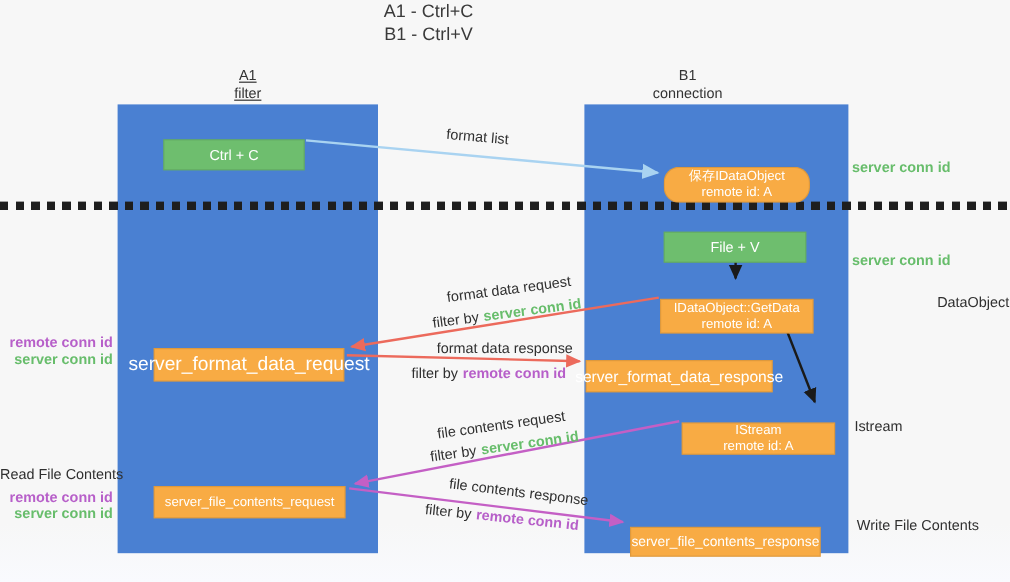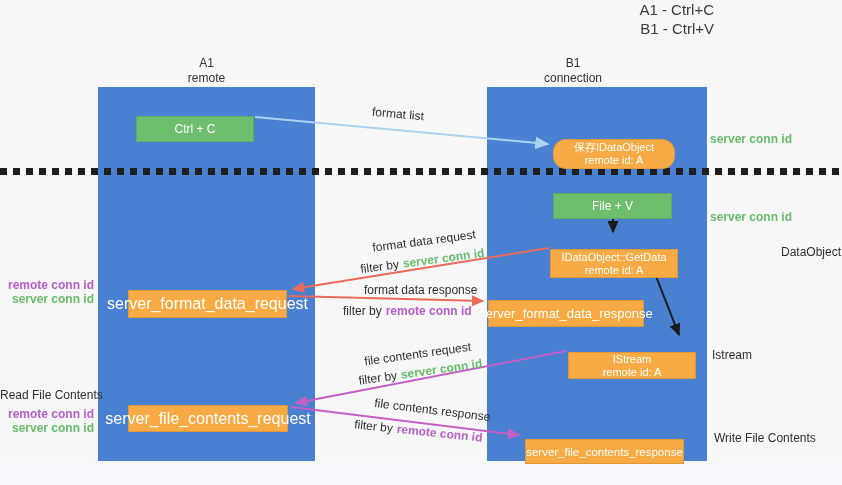--- a/index.html
+++ b/index.html
@@ -2,21 +2,21 @@
 <html><head>
 <meta charset="utf-8">
 <style>
   html,body{margin:0;padding:0;}
   .canvas{
     position:relative;width:842px;height:485px;overflow:hidden;
     background:linear-gradient(#f7f7f7 90%,#f9fafe 100%);
     font-family:"Liberation Sans",sans-serif;color:#2f2f2f;
   }
   .abs{position:absolute;}
-  .title{width:714px;text-align:right;font-size:15px;line-height:19px;color:#3a3a3a;}
+  .title{width:714px;text-align:center;font-size:15px;line-height:19px;color:#3a3a3a;}
   .lane-header{text-align:center;font-size:12px;line-height:15px;color:#333;}
   .lane{background:#4a80d2;}
   .dotline{height:7px;background:repeating-linear-gradient(90deg,#1e1e1e 0 7px,transparent 7px 13px);}
   .box{display:flex;flex-direction:column;align-items:center;justify-content:center;
        color:#fff;text-align:center;border:1px solid rgba(0,0,0,0.10);box-sizing:border-box;margin-top:12px;}
   .green-box{background:#6ebe6e;}
   .orange-box{background:#f8ab44;}
   .box .l1{font-size:12px;line-height:14px;white-space:nowrap;}
   .box .l2{font-size:11px;line-height:13px;white-space:nowrap;}
   .lbl{font-size:12px;line-height:14px;white-space:nowrap;color:#2f2f2f;}
@@ -29,23 +29,23 @@
 </head>
 <body>
 
 <div class="canvas">
 
   <div class="abs title" style="left:0;top:9;">
     <div>A1 - Ctrl+C</div>
     <div>B1 - Ctrl+V</div>
   </div>
 
-  <div class="abs lane-header" style="left:98px;top:56px;width:217px;">
+  <div class="abs lane-header" style="left:98px;top:56px;width:217px;text-decoration:underline;">
     <div>A1</div>
-    <div>remote</div>
+    <div>filter</div>
   </div>
   <div class="abs lane-header" style="left:463px;top:56px;width:220px;">
     <div>B1</div>
     <div>connection</div>
   </div>
 
   <div class="abs lane" style="left:98px;top:87px;width:217px;height:374px;"></div>
   <div class="abs lane" style="left:487px;top:87px;width:220px;height:374px;"></div>
 
   <div class="abs dotline" style="left:0;top:168px;width:842px;"></div>
@@ -92,21 +92,21 @@
     <div class="l1" style="font-size:16px;">server_format_data_request</div>
   </div>
   <div class="abs box orange-box" style="left:488px;top:288px;width:156px;height:27px;">
     <div class="l1" style="font-size:13px;">server_format_data_response</div>
   </div>
   <div class="abs box orange-box" style="left:568px;top:340px;width:128px;height:27px;">
     <div class="l2">IStream</div>
     <div class="l2">remote id: A</div>
   </div>
   <div class="abs box orange-box" style="left:128px;top:393px;width:160px;height:27px;">
-    <div class="l1" style="font-size:16px;">server_file_contents_request</div>
+    <div class="l1" style="font-size:11px;">server_file_contents_request</div>
   </div>
   <div class="abs box orange-box" style="left:525px;top:427px;width:159px;height:25px;">
     <div class="l1" style="font-size:11.5px;">server_file_contents_response</div>
   </div>
 
   <div class="abs lbl" style="left:372px;top:107px;transform:rotate(5deg);">format list</div>
 
   <div class="abs lbl" style="left:372px;top:234px;transform:rotate(-7.5deg);">format data request</div>
   <div class="abs lbl" style="left:360px;top:254px;transform:rotate(-7.5deg);">
     <span>filter by</span><span class="conn-green filter-key">server conn id</span>

